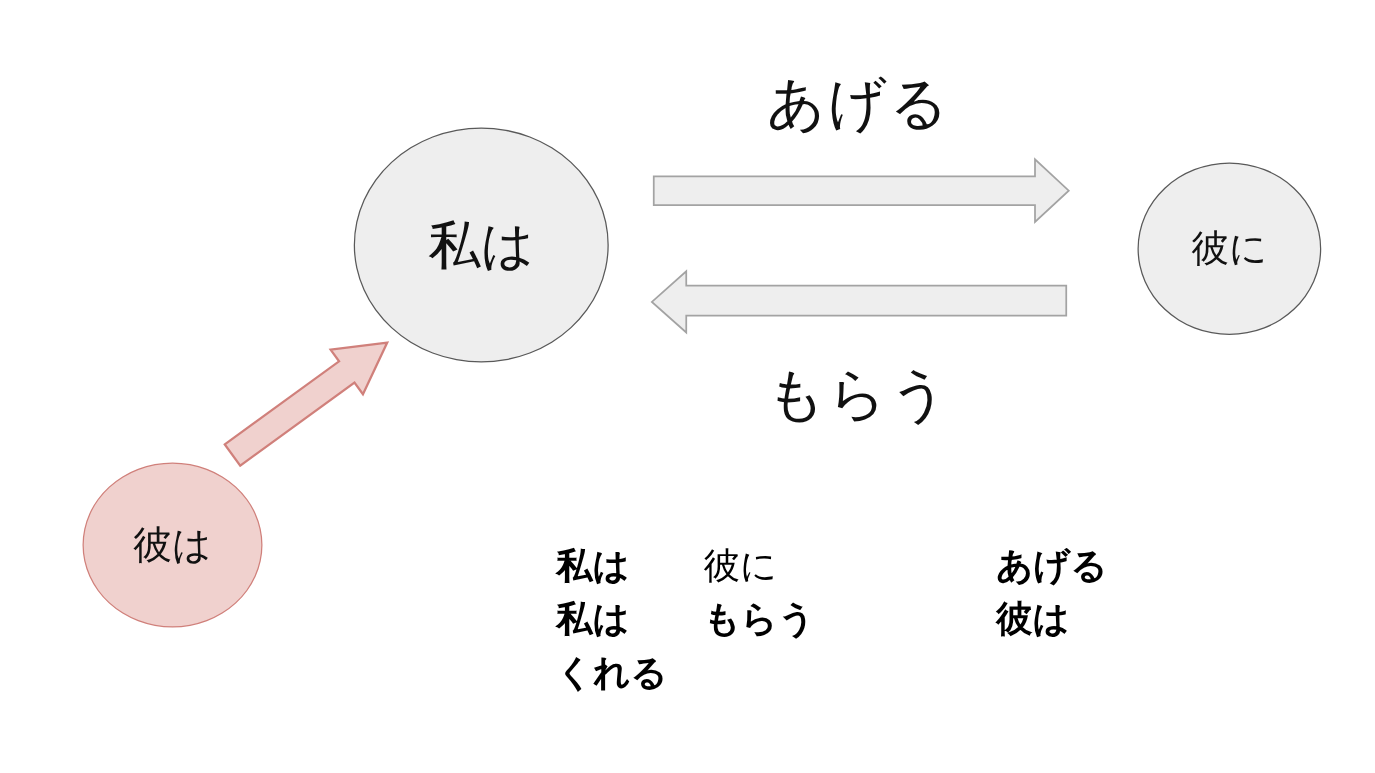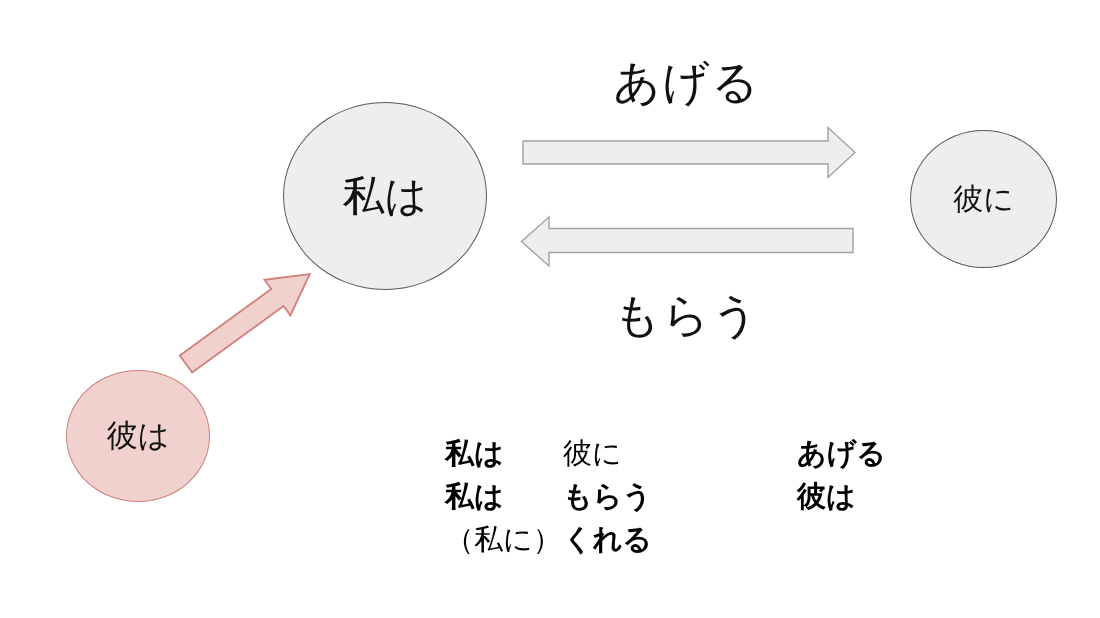--- a/index.html
+++ b/index.html
@@ -112,17 +112,16 @@
 
   <div class="grammar-table">
     <span class="bold">私は</span>
     <span>彼に</span>
     <span class="bold">あげる</span>
 
     <span class="bold">私は</span>
     <span class="bold">もらう</span>
 
     <span class="bold">彼は</span>
-    <span>（私に）</span>
     <span class="bold">くれる</span>
   </div>
 
 </div>
 
 </body></html>

